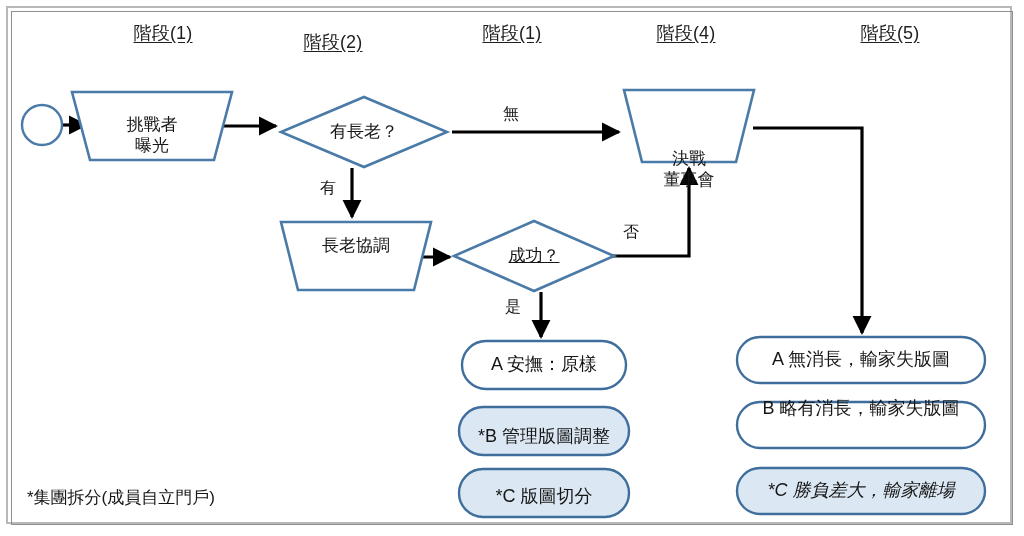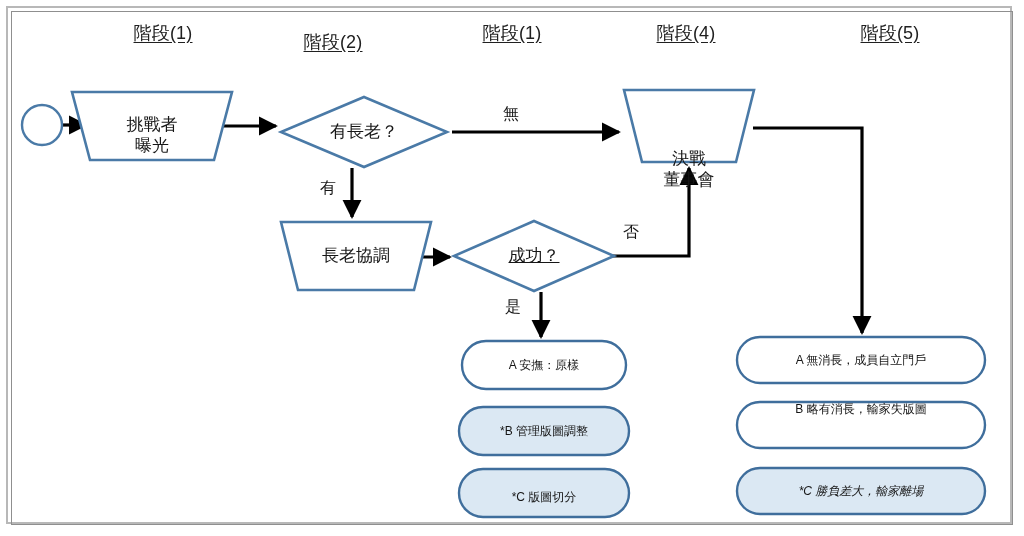--- a/index.html
+++ b/index.html
@@ -63,21 +63,21 @@
     align-items: center;
     justify-content: center;
     text-align: center;
     color: #161616;
     line-height: 1.22;
     white-space: pre-line;
     pointer-events: none;
   }
   .t-proc { font-size: 17px; }
   .t-dec  { font-size: 17px; }
-  .t-term { font-size: 12px; }
+  .t-term { font-size: 18px; }
   .edge-label {
     position: absolute;
     font-size: 16px;
     color: #161616;
     white-space: nowrap;
   }
   .footnote {
     position: absolute;
     font-size: 17px;
     color: #161616;
@@ -143,34 +143,35 @@
   <div class="stage-header" style="left:283px; top:30px; width:100px;">階段(2)</div>
   <div class="stage-header" style="left:462px; top:21px; width:100px;">階段(1)</div>
   <div class="stage-header" style="left:636px; top:21px; width:100px;">階段(4)</div>
   <div class="stage-header" style="left:840px; top:21px; width:100px;">階段(5)</div>
 
   <div class="shape-label t-proc" style="left:82px; top:104px; width:140px; height:64px;">挑戰者
 曝光</div>
 
   <div class="shape-label t-dec" style="left:291px; top:97px; width:146px; height:70px;">有長老？</div>
 
-  <div class="shape-label t-proc" style="left:286px; top:222px; width:140px; height:68px;">長老協調</div>
+  <div class="shape-label t-proc" style="left:286px; top:212px; width:140px; height:68px;">長老協調</div>
 
   <div class="shape-label t-dec" style="left:464px; top:221px; width:140px; height:70px;text-decoration:underline;">成功？</div>
 
   <div class="shape-label t-proc" style="left:628px; top:90px; width:122px; height:72px;margin-top:44px;">決戰
 董事會</div>
 
   <div class="shape-label t-term" style="left:462px; top:341px; width:164px; height:48px;">A 安撫：原樣</div>
-  <div class="shape-label t-term" style="left:459px; top:407px; width:170px; height:48px;border-radius:10px;">*B 管理版圖調整</div>
+  <div class="shape-label t-term" style="left:459px; top:407px; width:170px; height:60px;border-radius:10px;">*B 管理版圖調整</div>
   <div class="shape-label t-term" style="left:459px; top:469px; width:170px; height:56px;">*C 版圖切分</div>
 
-  <div class="shape-label t-term" style="left:737px; top:337px; width:248px; height:46px;">A 無消長，成員自立門戶</div>
+  <div class="shape-label t-term" style="left:737px; top:337px; width:248px; height:46px;">A 無消長，輸家失版圖</div>
   <div class="shape-label t-term" style="left:737px; top:386px; width:248px; height:46px;">B 略有消長，輸家失版圖</div>
   <div class="shape-label t-term" style="left:737px; top:468px; width:248px; height:46px;font-style:italic;">*C 勝負差大，輸家離場</div>
 
   <div class="edge-label" style="left:503px; top:104px;">無</div>
   <div class="edge-label" style="left:320px; top:178px;">有</div>
   <div class="edge-label" style="left:623px; top:222px;">否</div>
   <div class="edge-label" style="left:505px; top:297px;">是</div>
 
+  <div class="footnote" style="left:27px; top:486px;">*集團拆分(成員自立門戶)</div>
 
 </div>
 
 </body></html>

